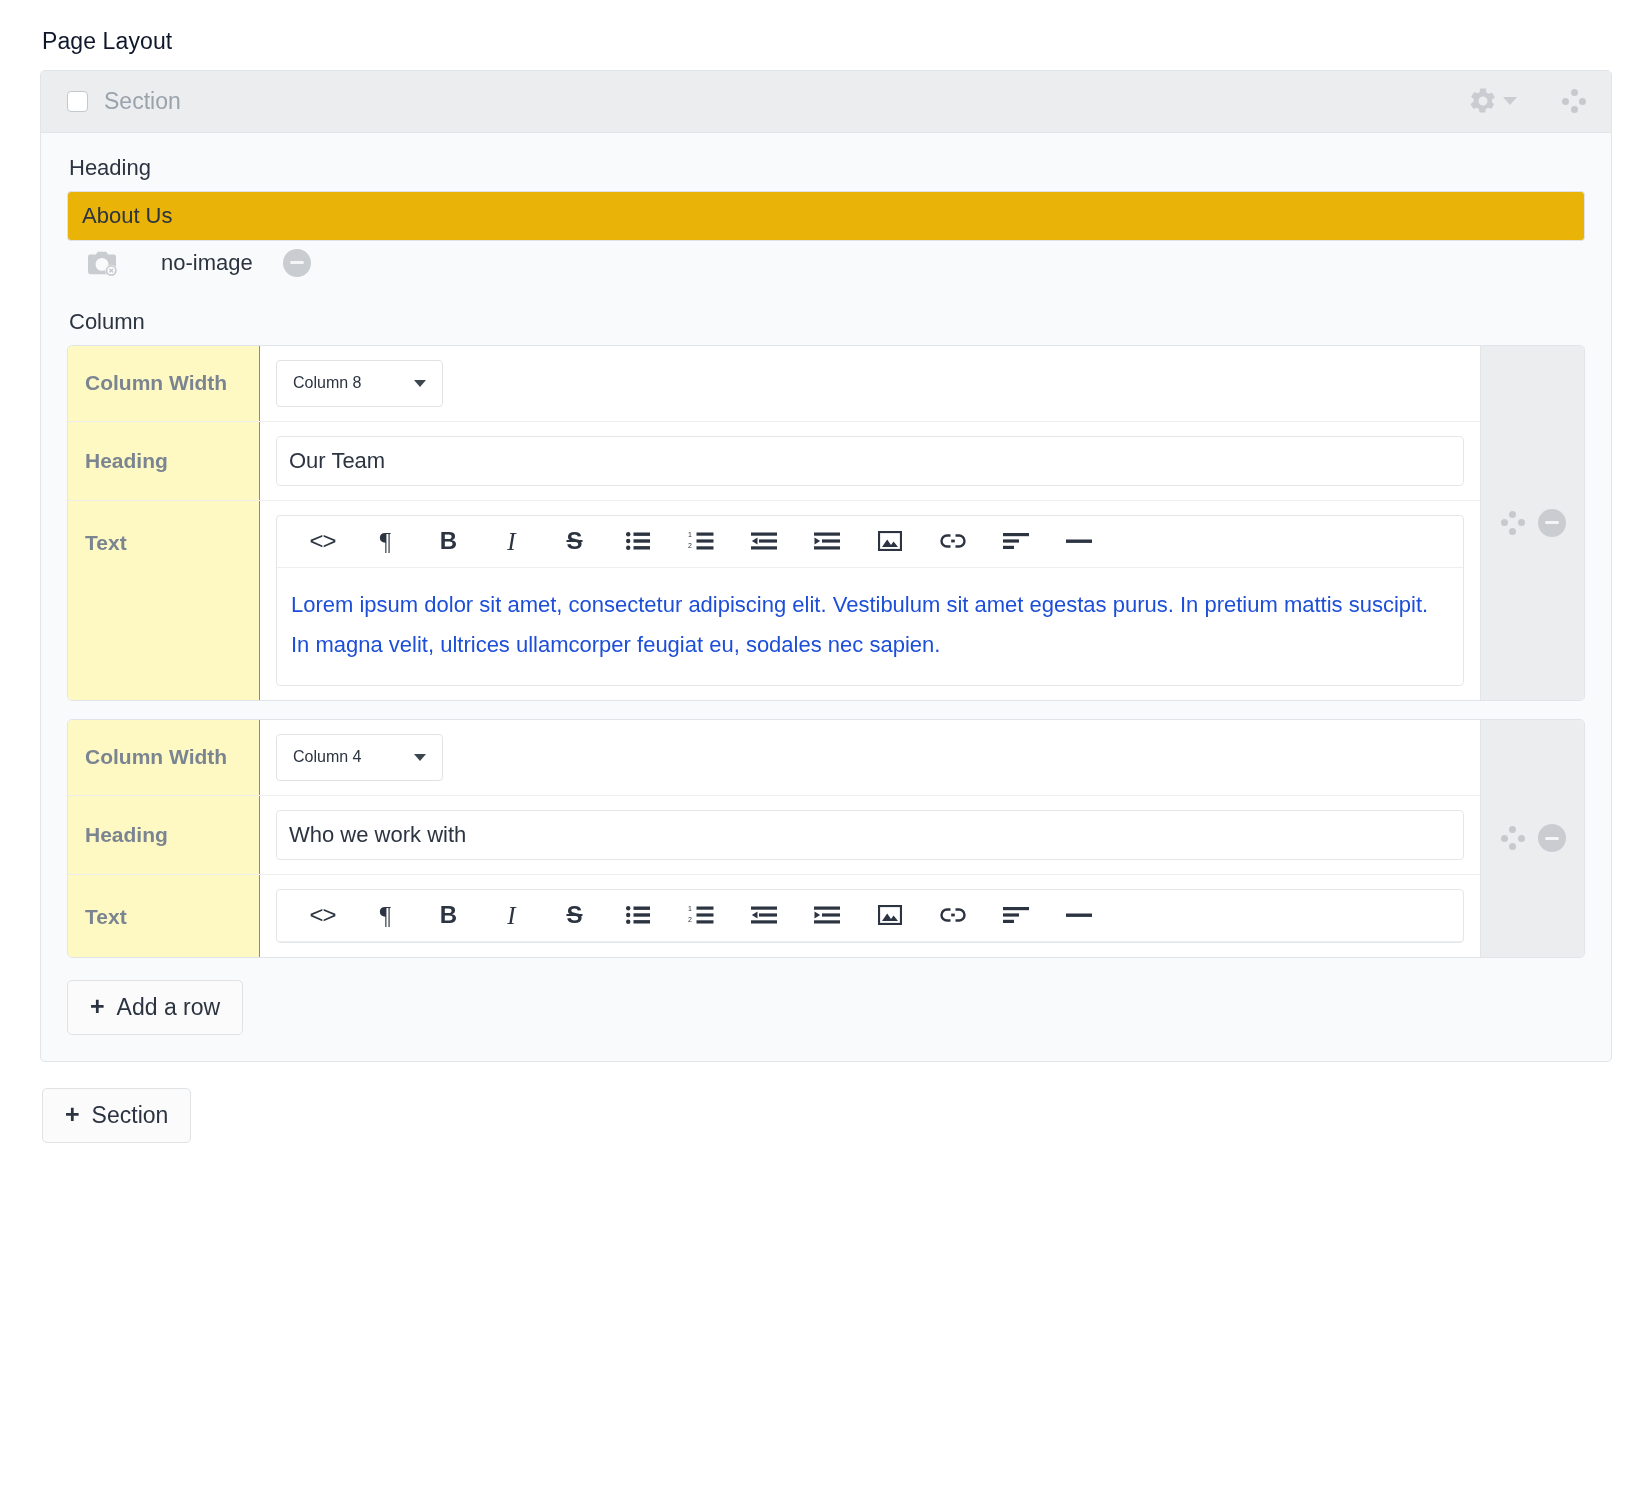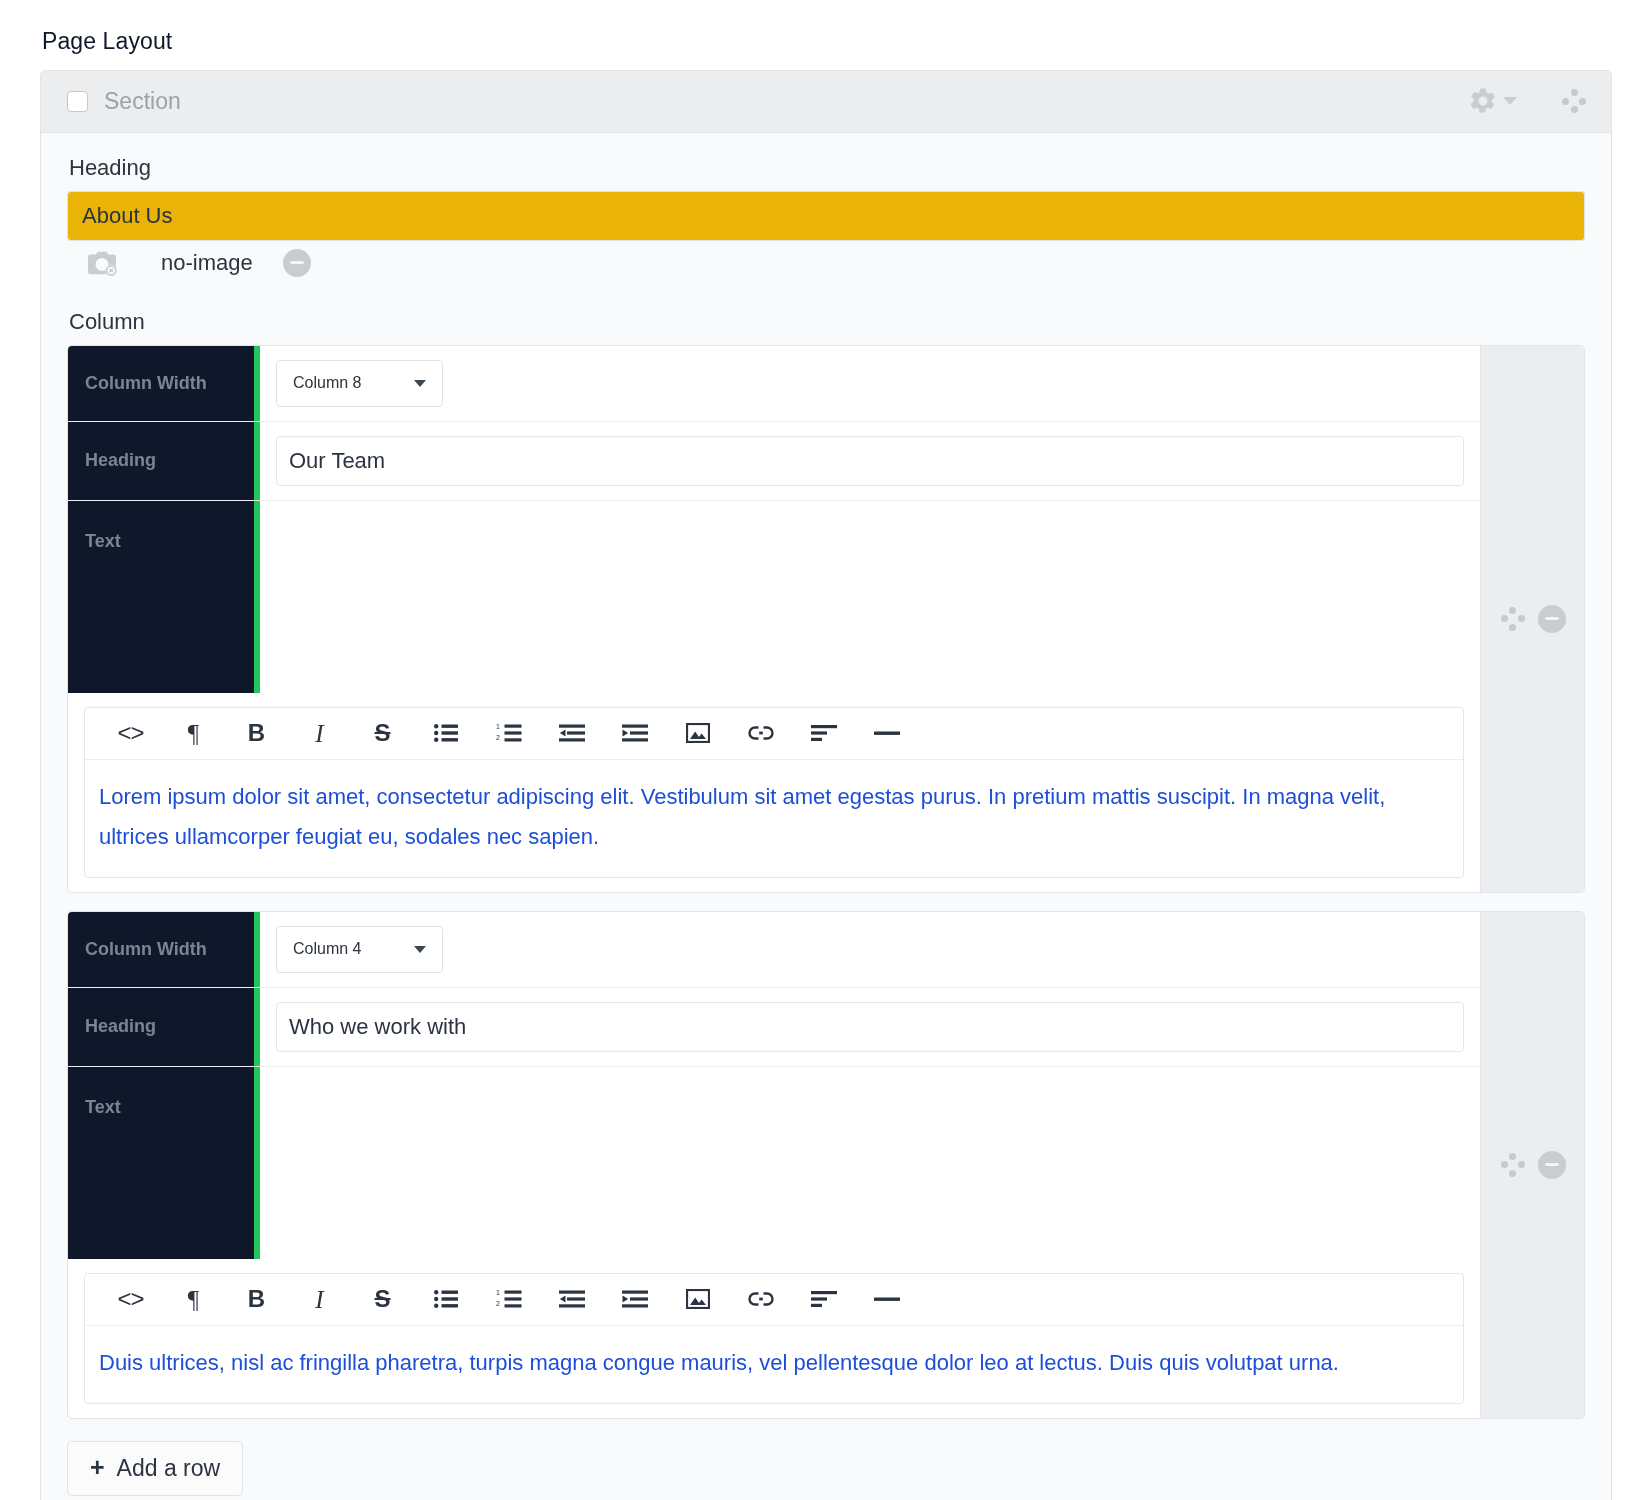--- a/index.html
+++ b/index.html
@@ -163,31 +163,31 @@
     margin-bottom: 18px;
     overflow: hidden;
   }
   .col-main { flex: 1 1 auto; min-width: 0; }
 
   .col-line {
     display: flex;
     align-items: stretch;
     border-bottom: 1px solid #eceef0;
   }
-  .col-line:last-child { border-bottom: none; flex-direction: column; }
+  .col-line:last-child { border-bottom: none; }
 
   .col-key {
     width: 192px;
     flex: 0 0 192px;
-    background: #0f172a;
-    border-right: 6px solid #22c55e;
+    background: #fef9c3;
+    border-right: 1px solid #22c55e;
     display: flex;
     align-items: center;
     padding-left: 17px;
-    font-size: 18px;
+    font-size: 21px;
     font-weight: bold;
     color: #7b8591;
   }
   .col-key.top { align-items: flex-start; padding-top: 30px; }
 
   .col-val {
     flex: 1 1 auto;
     min-width: 0;
     padding: 14px 16px;
     display: flex;
@@ -580,21 +580,20 @@
                         <rect x="0" y="8.4" width="16" height="3.2" fill="#2b3440"></rect>
                         <rect x="0" y="14.8" width="11" height="3.2" fill="#2b3440"></rect>
                       </svg>
                   </button>
                   <button class="tb-btn">
                     <svg width="26" height="20" viewBox="0 0 26 20">
                         <rect x="0" y="8.5" width="26" height="3.4" fill="#2b3440"></rect>
                       </svg>
                   </button>
                 </div>
-                <div class="editor-body">Duis ultrices, nisl ac fringilla pharetra, turpis magna congue mauris, vel pellentesque dolor leo at lectus. Duis quis volutpat urna.</div>
               </div>
             </div>
           </div>
 
         </div>
         <div class="col-rail">
           <span class="dots">
               <i></i>
               <i></i>
               <i></i>

